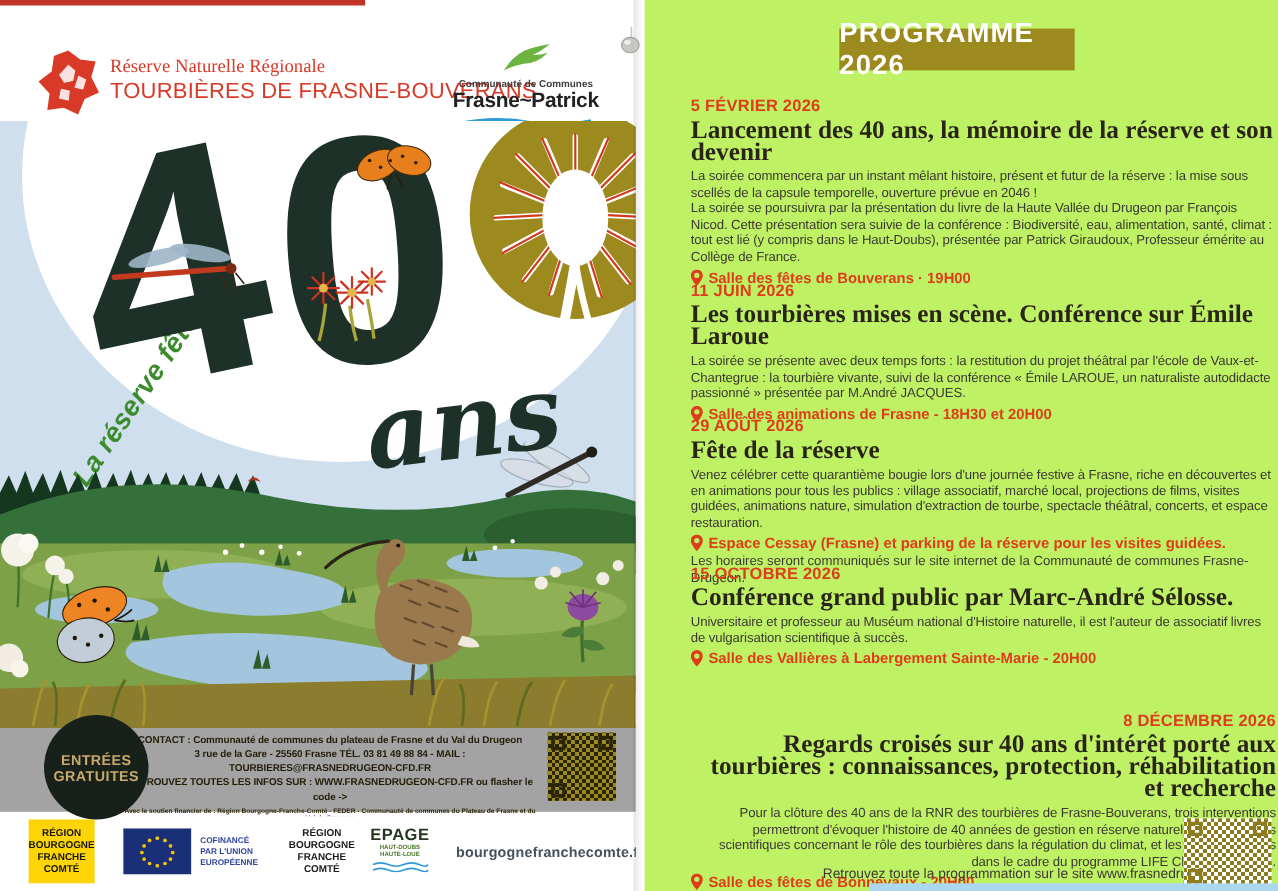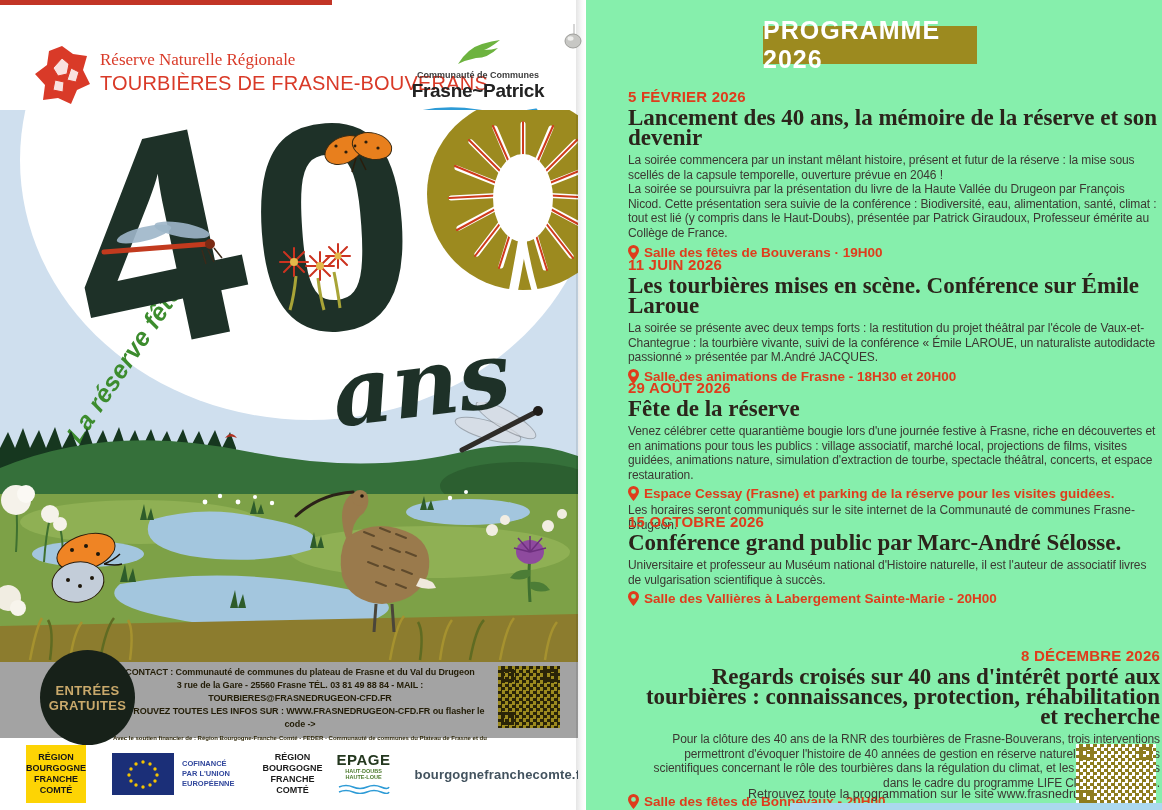--- a/index.html
+++ b/index.html
@@ -54,21 +54,21 @@
   .p-epage-name{font-size:15px;font-weight:bold;color:#24381f;letter-spacing:.5px;}
   .p-epage-sub{font-size:5.5px;font-weight:bold;color:#4b7a2b;line-height:6px;white-space:pre-line;}
   .p-site{margin-left:24px;font-size:13px;font-weight:bold;color:#42525e;letter-spacing:.2px;}
 
   
   .fold{position:absolute;left:576px;top:0;width:14px;height:810px;
     background:linear-gradient(90deg, rgba(0,0,0,.10), rgba(0,0,0,.02) 45%, rgba(255,255,255,0) 70%);z-index:20;}
   .pushpin{position:absolute;left:562px;top:24px;z-index:21;}
 
   
-  .right-page{position:absolute;left:586px;top:0;width:576px;height:810px;background:#86efac;}
+  .right-page{position:absolute;left:586px;top:0;width:576px;height:810px;background:#bef264;}
   .banner{position:absolute;left:177px;top:26px;width:214px;height:38px;background:#9c8a1f;color:#ffffff;
     display:flex;align-items:center;justify-content:center;font-size:25px;font-weight:bold;letter-spacing:1px;}
   .event{position:absolute;left:42px;width:532px;}
   .event-date{font-size:15px;font-weight:bold;color:#df3c1c;letter-spacing:.2px;margin-bottom:3px;}
   .event-title{font-family:"Liberation Serif",serif;font-size:23px;font-weight:bold;color:#2b241b;line-height:20px;margin:0 0 5px 0;}
   .event-body{font-size:12px;line-height:14.6px;color:#3c3832;letter-spacing:-.1px;margin:0;white-space:pre-line;}
   .event-loc{display:flex;align-items:center;margin-top:4px;color:#df3c1c;font-size:13.5px;font-weight:bold;}
   .event-loc svg{margin-right:5px;flex:0 0 auto;}
   .event-note{font-size:12px;line-height:14.6px;color:#3c3832;margin-top:2px;}
   .footer-line{position:absolute;left:140px;top:787px;width:386px;font-size:12.5px;color:#3c3832;text-align:right;}

